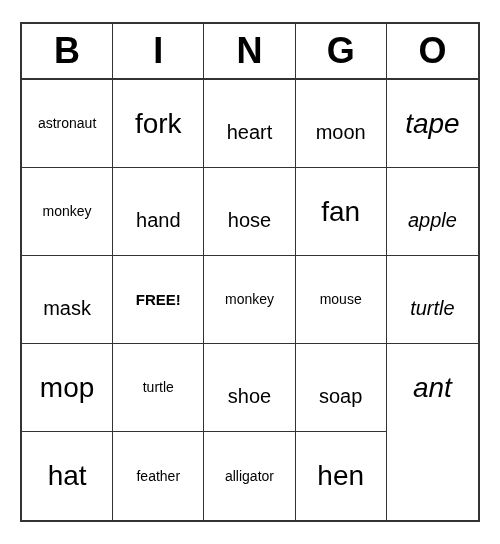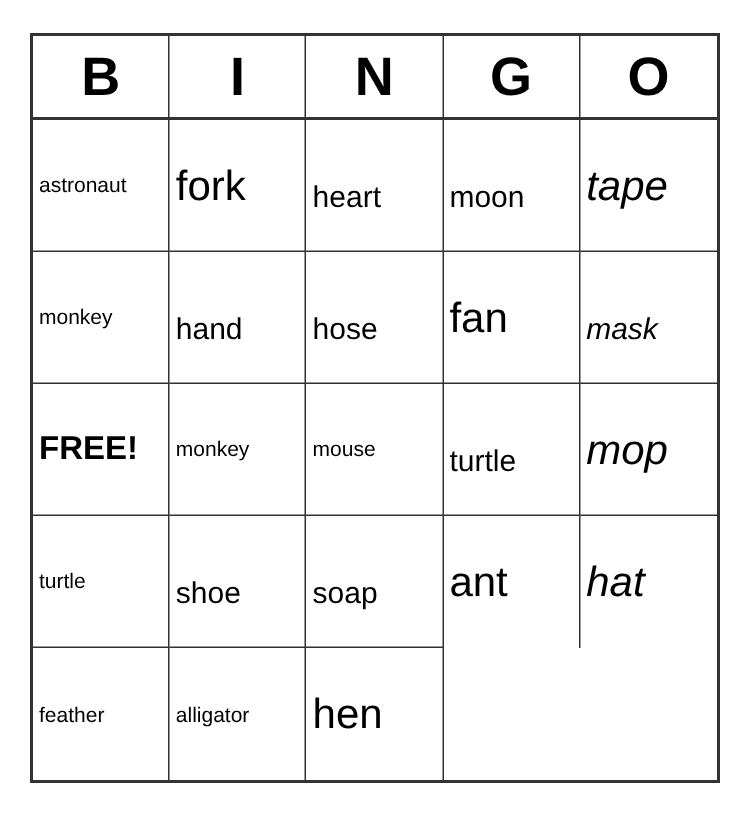--- a/index.html
+++ b/index.html
@@ -45,21 +45,21 @@
       display: grid;
       grid-template-columns: repeat(5, 1fr);
     }
 
     .bingo-cell {
       border-right: 1px solid #333;
       border-bottom: 1px solid #333;
       min-height: 88px;
       display: flex;
       align-items: center;
-      justify-content: flex-start;
+      justify-content: center;
       text-align: center;
       padding: 4px;
     }
 
     .bingo-cell:nth-child(5n) {
       border-right: none;
       font-style: italic;
     }
 
     .bingo-cell:nth-last-child(-n+5) {
@@ -74,21 +74,21 @@
     .cell-text.large {
       font-size: 28px;
     }
 
     .cell-text.medium {
       font-size: 20px;
       margin-top: 16px;
     }
 
     .cell-text.free {
-      font-size: 22px;
+      font-size: 15px;
       font-weight: bold;
     }
   </style>
 </head>
 <body>
 
 <div class="bingo-card">
   <div class="bingo-header">
   <div class="bingo-header-cell">B</div>
       <div class="bingo-header-cell">I</div>
@@ -116,20 +116,23 @@
         <span class="cell-text">monkey</span>
       </div>
       <div class="bingo-cell">
         <span class="cell-text medium">hand</span>
       </div>
       <div class="bingo-cell">
         <span class="cell-text medium">hose</span>
       </div>
       <div class="bingo-cell">
         <span class="cell-text large">fan</span>
+      </div>
+      <div class="bingo-cell">
+        <span class="cell-text medium">apple</span>
       </div>
       <div class="bingo-cell">
         <span class="cell-text medium">mask</span>
       </div>
       <div class="bingo-cell">
         <span class="cell-text free">FREE!</span>
       </div>
       <div class="bingo-cell">
         <span class="cell-text">monkey</span>
       </div>

